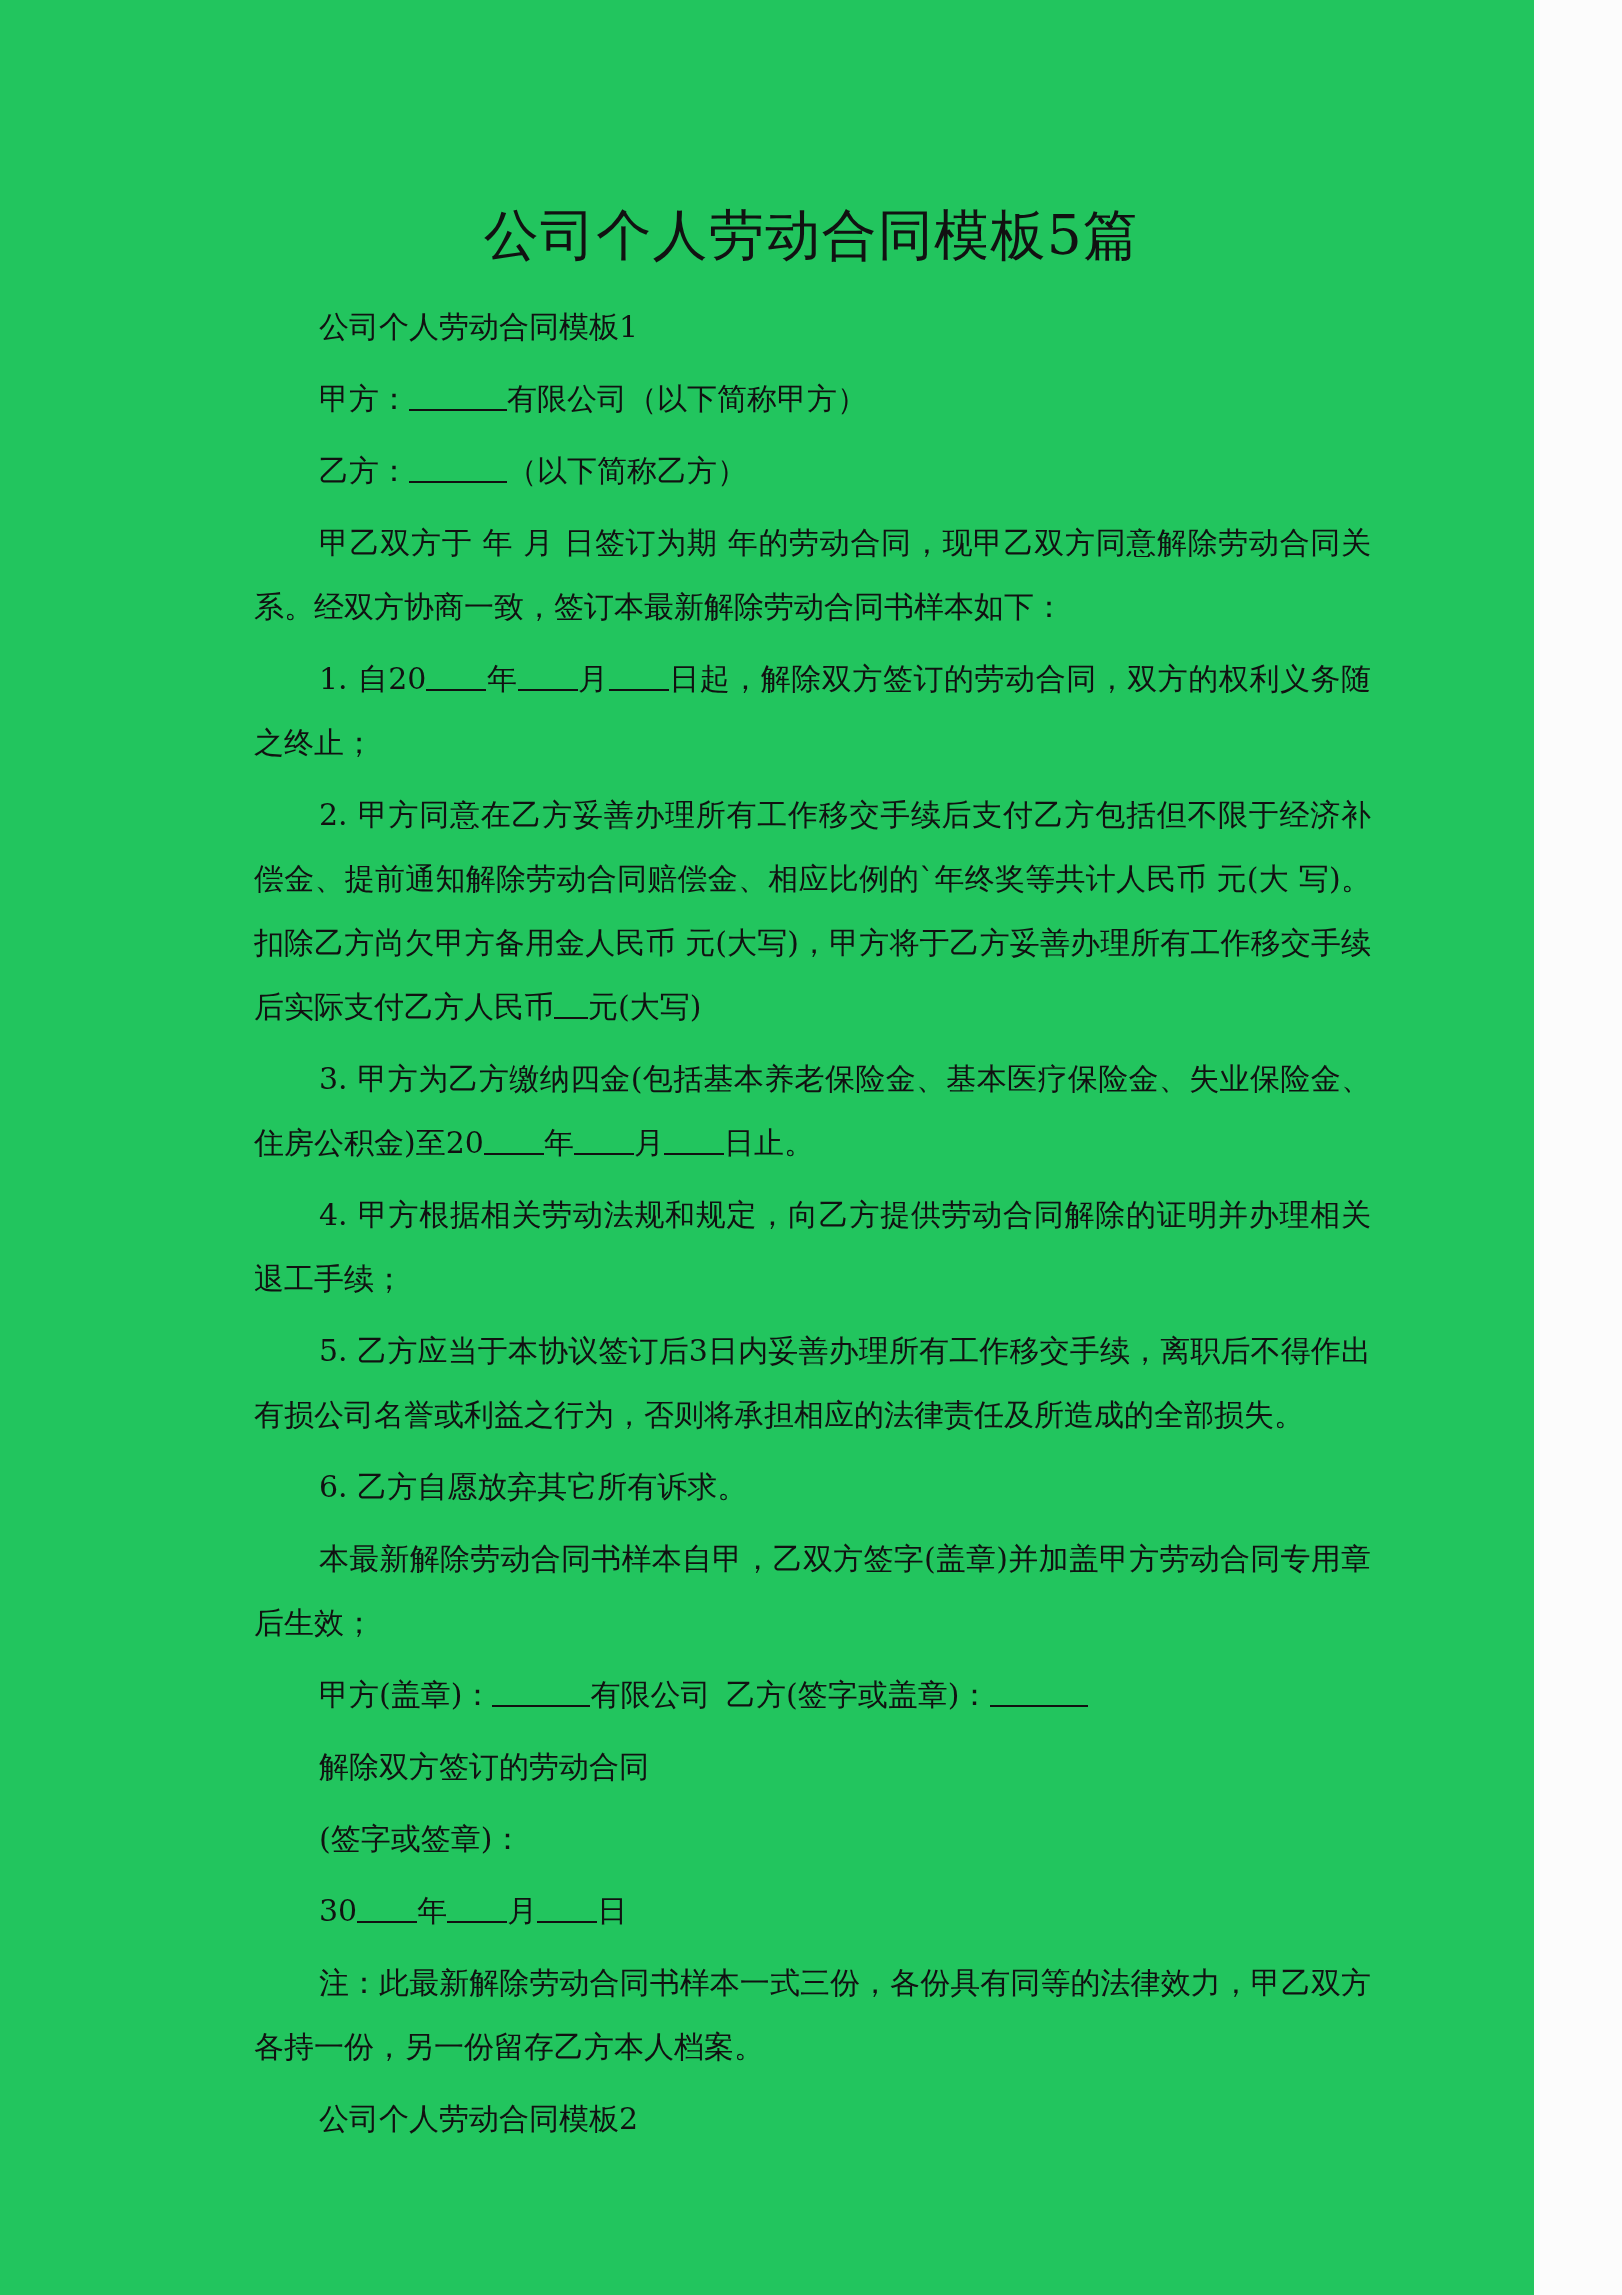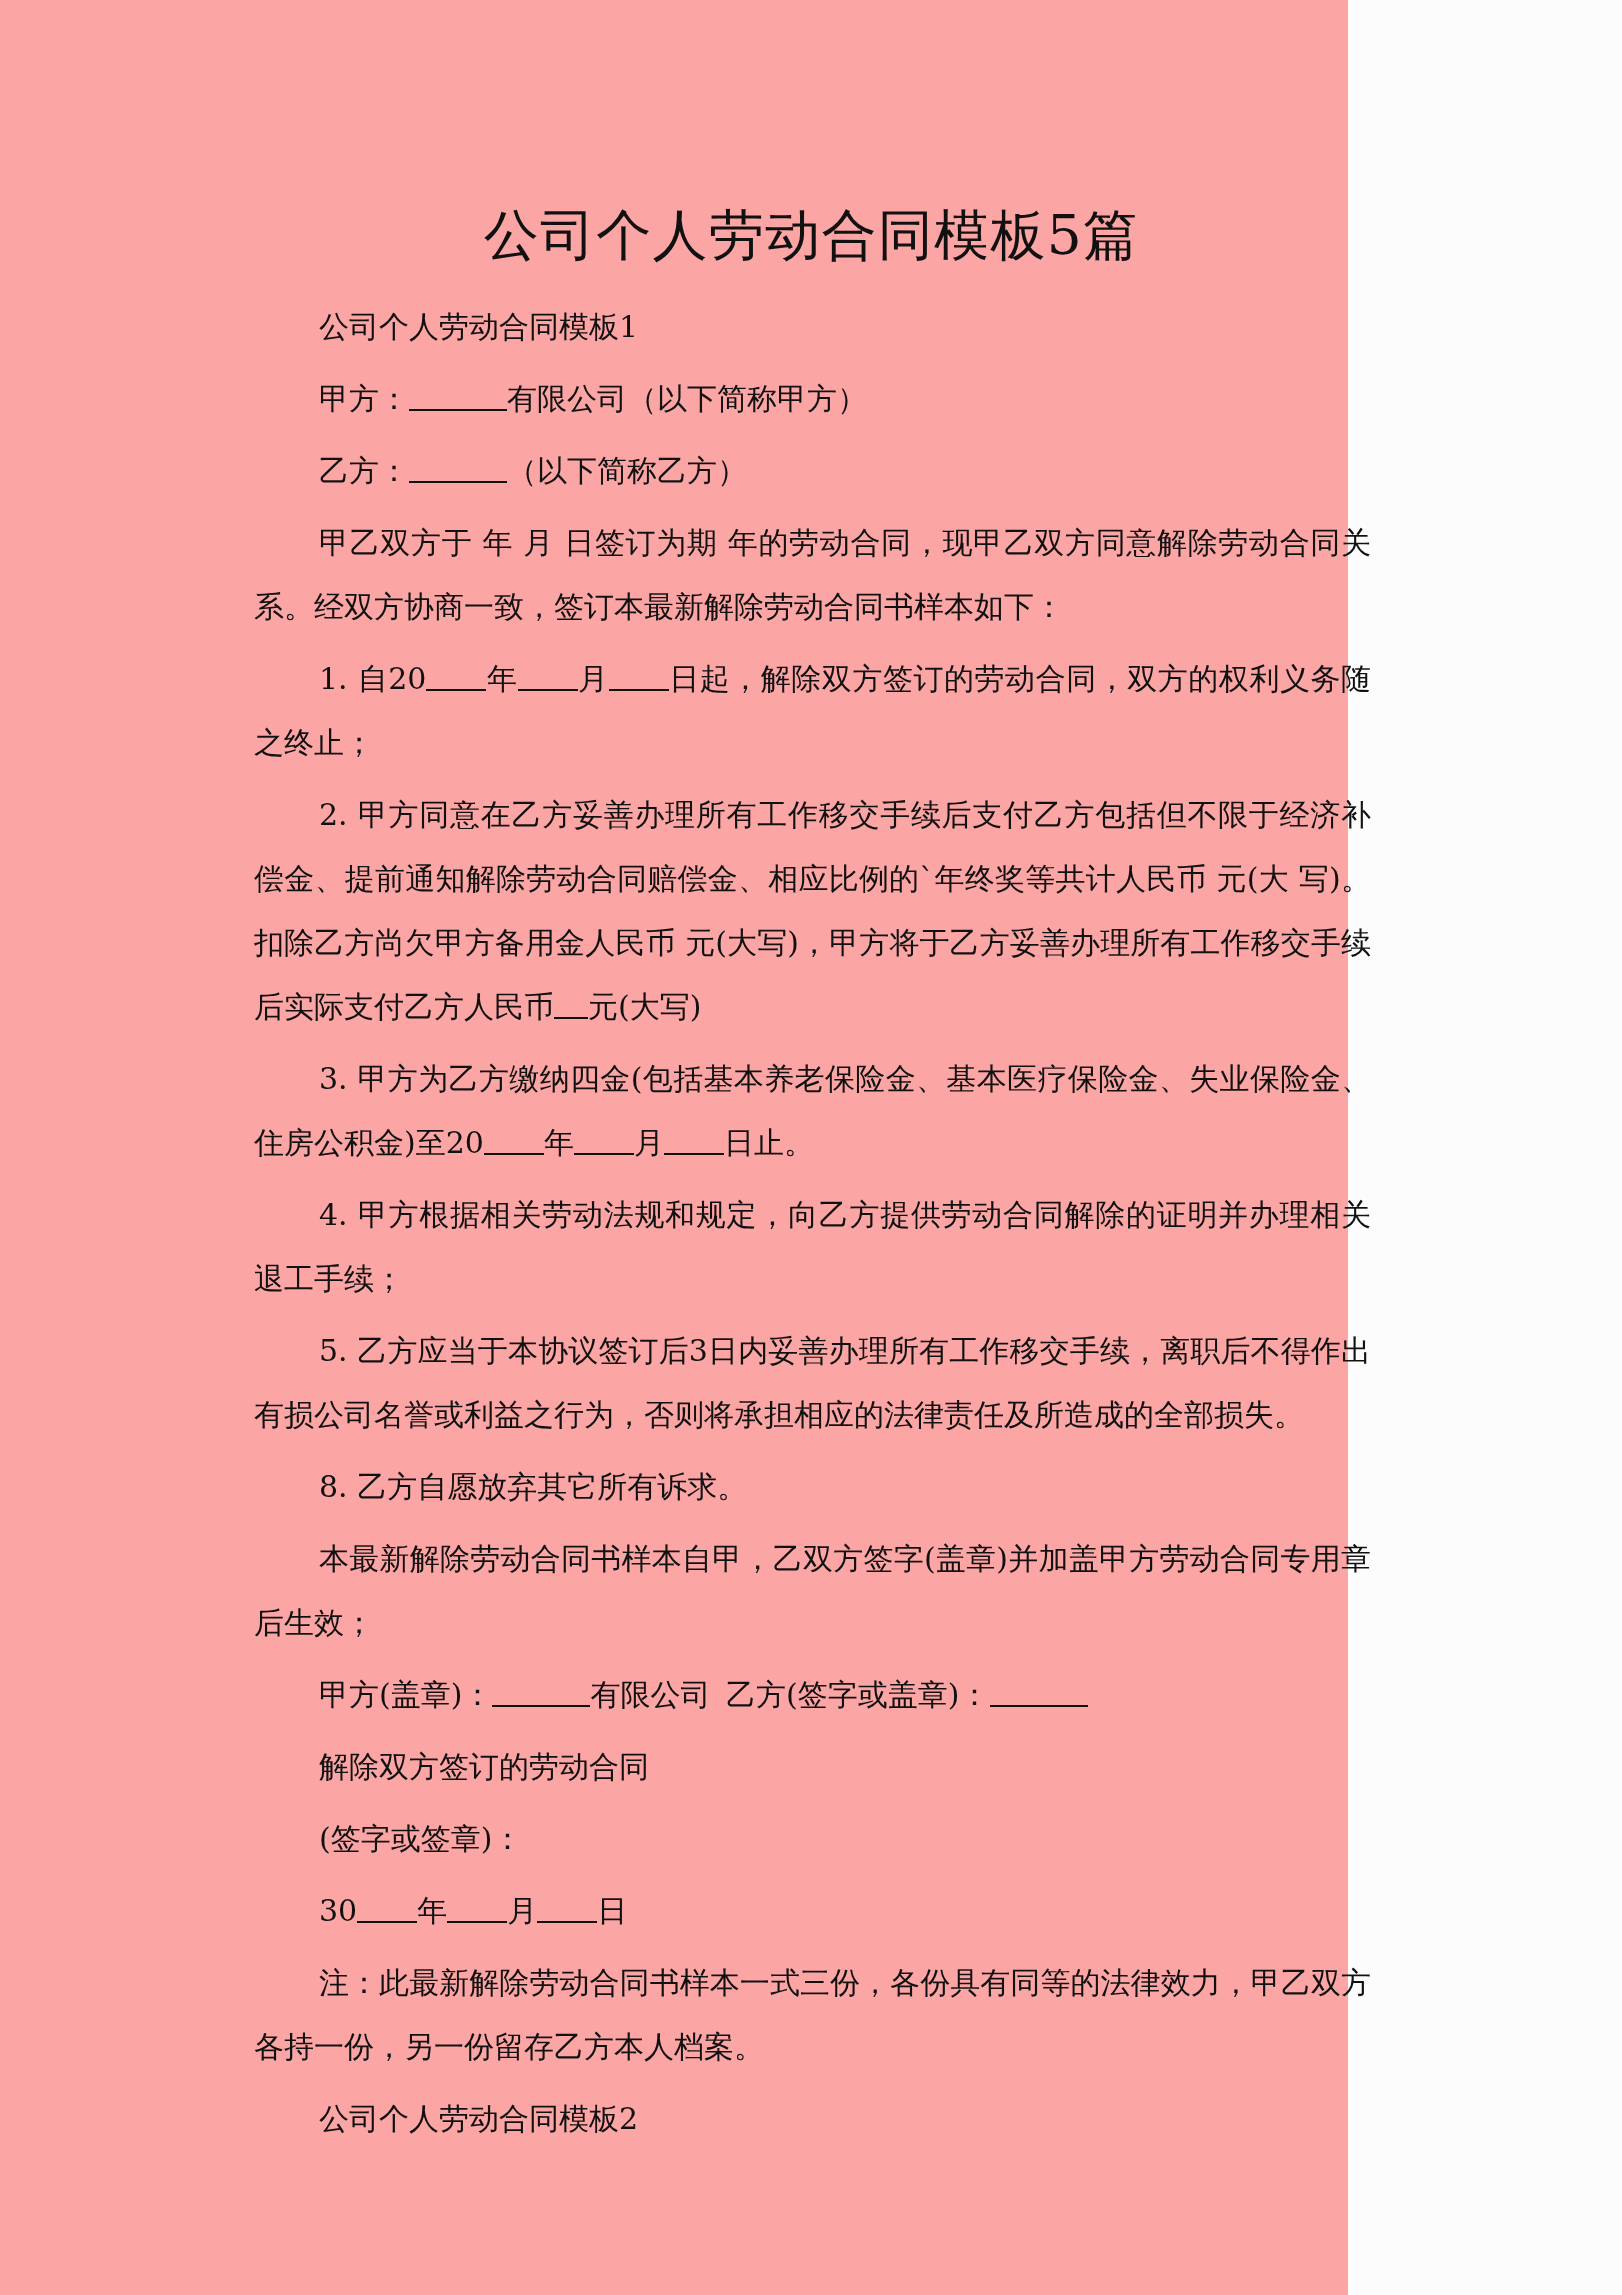--- a/index.html
+++ b/index.html
@@ -12,23 +12,23 @@
       height: 2295px;
       position: relative;
       overflow: hidden;
       color: #111111;
       font-family: "DejaVu Serif", "Liberation Serif", serif;
     }
     .page {
       position: absolute;
       left: 0;
       top: 0;
-      width: 1348px;
+      width: 1534px;
       height: 2295px;
-      background: #fca5a5;
+      background: #22c55e;
     }
     .title {
       position: absolute;
       left: 0;
       width: 1623px;
       top: 196px;
       text-align: center;
       font-size: 55px;
       line-height: 79px;
       font-weight: normal;
@@ -81,21 +81,21 @@
     <p class="p"><span>1. 自20</span><span class="blank w4"></span><span>年</span><span class="blank w4"></span><span>月</span><span class="blank w4"></span><span>日起，解除双方签订的劳动合同，双方的权利义务随之终止；</span></p>
 
     <p class="p"><span>2. 甲方同意在乙方妥善办理所有工作移交手续后支付乙方包括但不限于经济补偿金、提前通知解除劳动合同赔偿金、相应比例的`年终奖等共计人民币 元(大 写)。扣除乙方尚欠甲方备用金人民币 元(大写)，甲方将于乙方妥善办理所有工作移交手续后实际支付乙方人民币</span><span class="blank w2"></span><span>元(大写)</span></p>
 
     <p class="p"><span>3. 甲方为乙方缴纳四金(包括基本养老保险金、基本医疗保险金、失业保险金、住房公积金)至20</span><span class="blank w4"></span><span>年</span><span class="blank w4"></span><span>月</span><span class="blank w4"></span><span>日止。</span></p>
 
     <p class="p">4. 甲方根据相关劳动法规和规定，向乙方提供劳动合同解除的证明并办理相关退工手续；</p>
 
     <p class="p">5. 乙方应当于本协议签订后3日内妥善办理所有工作移交手续，离职后不得作出有损公司名誉或利益之行为，否则将承担相应的法律责任及所造成的全部损失。</p>
 
-    <p class="p">8. 乙方自愿放弃其它所有诉求。</p>
+    <p class="p">6. 乙方自愿放弃其它所有诉求。</p>
 
     <p class="p">本最新解除劳动合同书样本自甲，乙双方签字(盖章)并加盖甲方劳动合同专用章后生效；</p>
 
     <p class="p"><span>甲方(盖章)：</span><span class="blank w6"></span><span>有限公司</span><span class="gap"></span><span>乙方(签字或盖章)：</span><span class="blank w6"></span></p>
 
     <p class="p">解除双方签订的劳动合同</p>
 
     <p class="p">(签字或签章)：</p>
 
     <p class="p"><span>30</span><span class="blank w4"></span><span>年</span><span class="blank w4"></span><span>月</span><span class="blank w4"></span><span>日</span></p>

